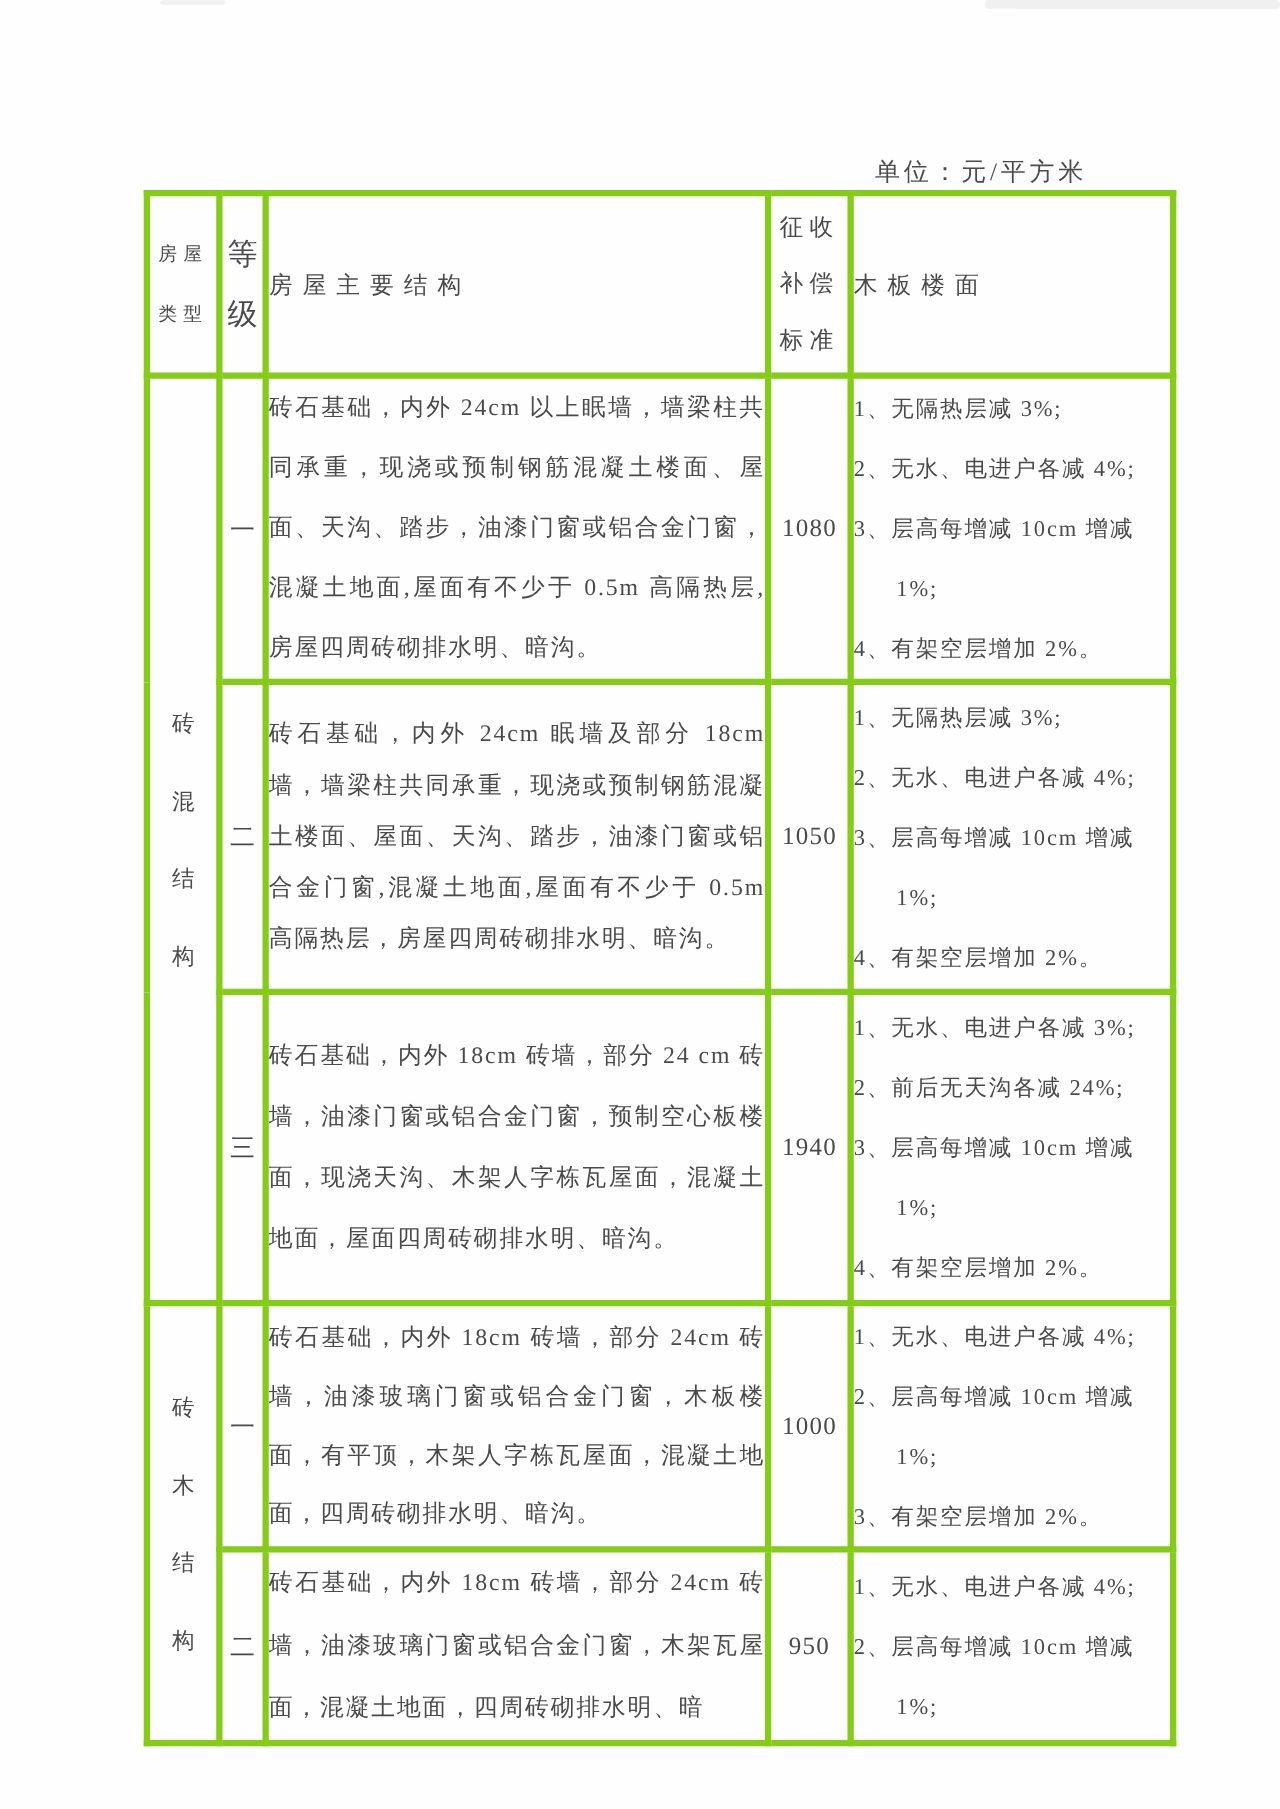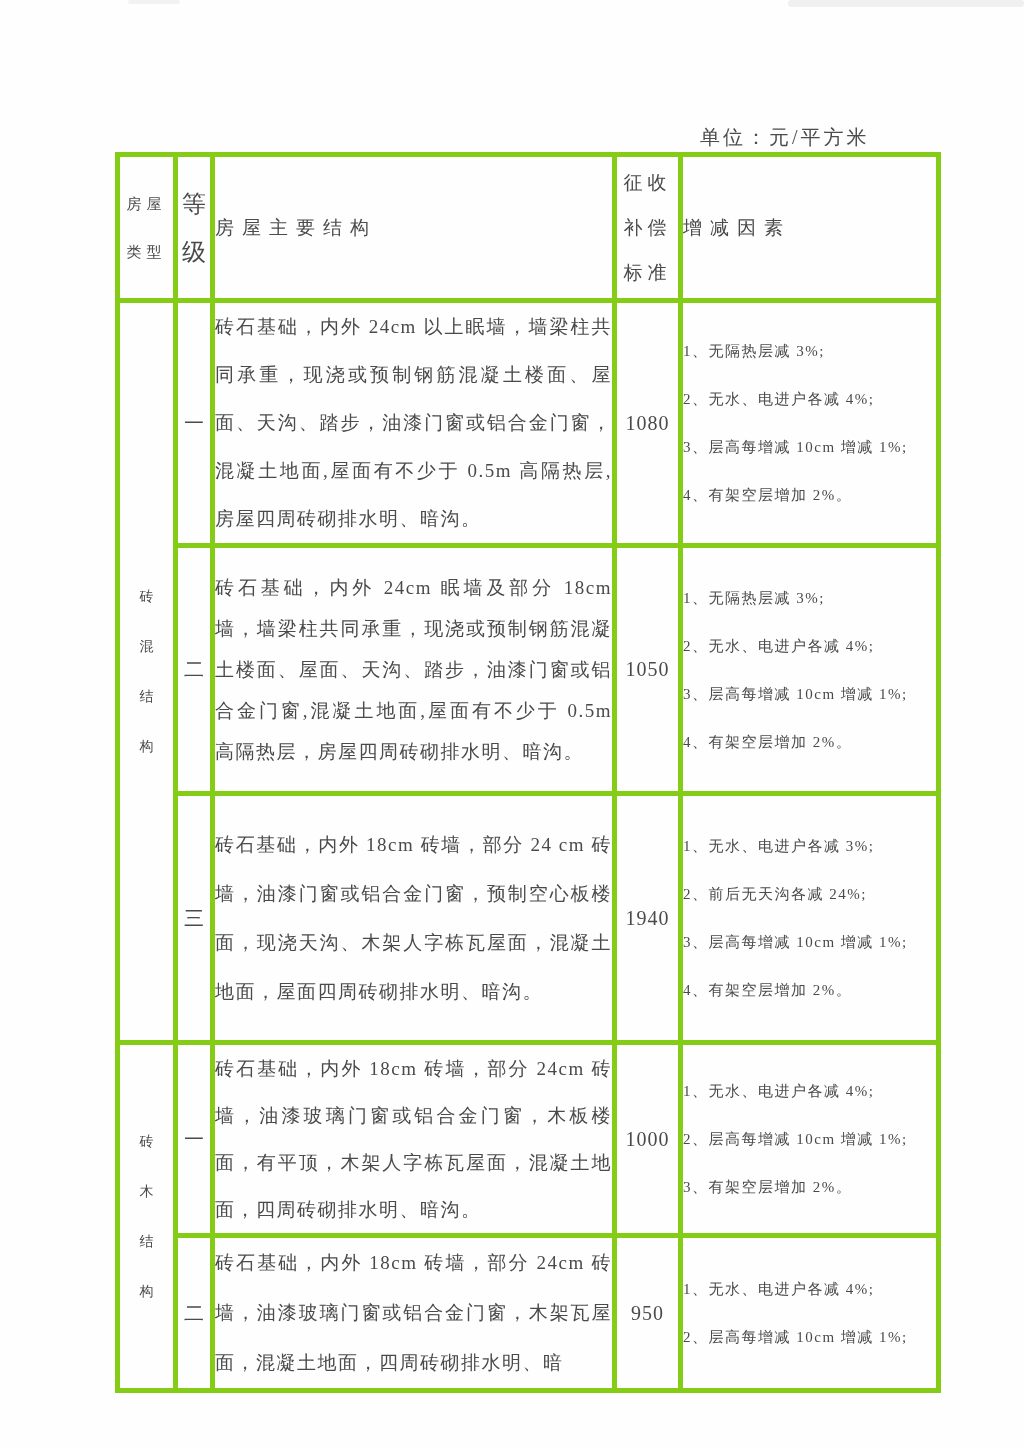--- a/index.html
+++ b/index.html
@@ -20,29 +20,29 @@
   }
   .doc-table td,.doc-table th{
     border:5px solid #84cc16;vertical-align:middle;font-weight:normal;
     padding:0;color:#4a4a4a;
   }
   
   .vert{margin:0 auto;word-break:break-all;text-align:center;}
   .vh-type{width:50px;font-size:15px;letter-spacing:5px;line-height:48px;}
   .vh-grade{width:26px;font-size:24px;line-height:48px;}
   .vh-standard{width:50px;font-size:19px;letter-spacing:5px;line-height:45px;}
-  .type-label{width:24px;font-size:14px;line-height:50px;}
+  .type-label{width:24px;font-size:18px;line-height:62px;}
   .hdr-wide{text-align:left;font-size:19px;letter-spacing:8px;}
   .grade-cell{text-align:center;font-size:20px;}
   .structure-cell{
     font-size:19px;letter-spacing:1.5px;text-align:justify;
     padding:0 8px 0 15px;
   }
   .standard-cell{text-align:center;font-size:20px;letter-spacing:1px;margin-left:28px;}
-  .factors-cell{font-size:15px;letter-spacing:1.5px;padding:0 6px 0 12px;line-height:48px;margin-top:47px;}
+  .factors-cell{font-size:18px;letter-spacing:1.5px;padding:0 6px 0 12px;line-height:48px;margin-top:47px;}
   .factor{padding-left:34px;text-indent:-34px;}
   .s-lh48{line-height:48px;}
   .s-lh41{line-height:41px;}
   .s-lh49{line-height:49px;}
   .s-lh47{line-height:47px;}
   .s-lh50{line-height:50px;}
 </style>
 </head>
 <body>
 
@@ -66,21 +66,21 @@
       <th>
         <div class="vert vh-type">房屋类型</div>
       </th>
       <th>
         <div class="vert vh-grade">等级</div>
       </th>
       <th class="hdr-wide">房屋主要结构</th>
       <th>
         <div class="vert vh-standard">征收补偿标准</div>
       </th>
-      <th class="hdr-wide">增减因素</th>
+      <th class="hdr-wide">木板楼面</th>
     </tr>
 
     <tr style="height:242px">
       <td rowspan="3">
         <div class="vert type-label">砖混结构</div>
       </td>
       <td class="grade-cell">一</td>
       <td class="structure-cell s-lh48">砖石基础，内外 24cm 以上眠墙，墙梁柱共同承重，现浇或预制钢筋混凝土楼面、屋面、天沟、踏步，油漆门窗或铝合金门窗，混凝土地面,屋面有不少于 0.5m 高隔热层,房屋四周砖砌排水明、暗沟。</td>
       <td class="standard-cell">1080</td>
       <td class="factors-cell">

